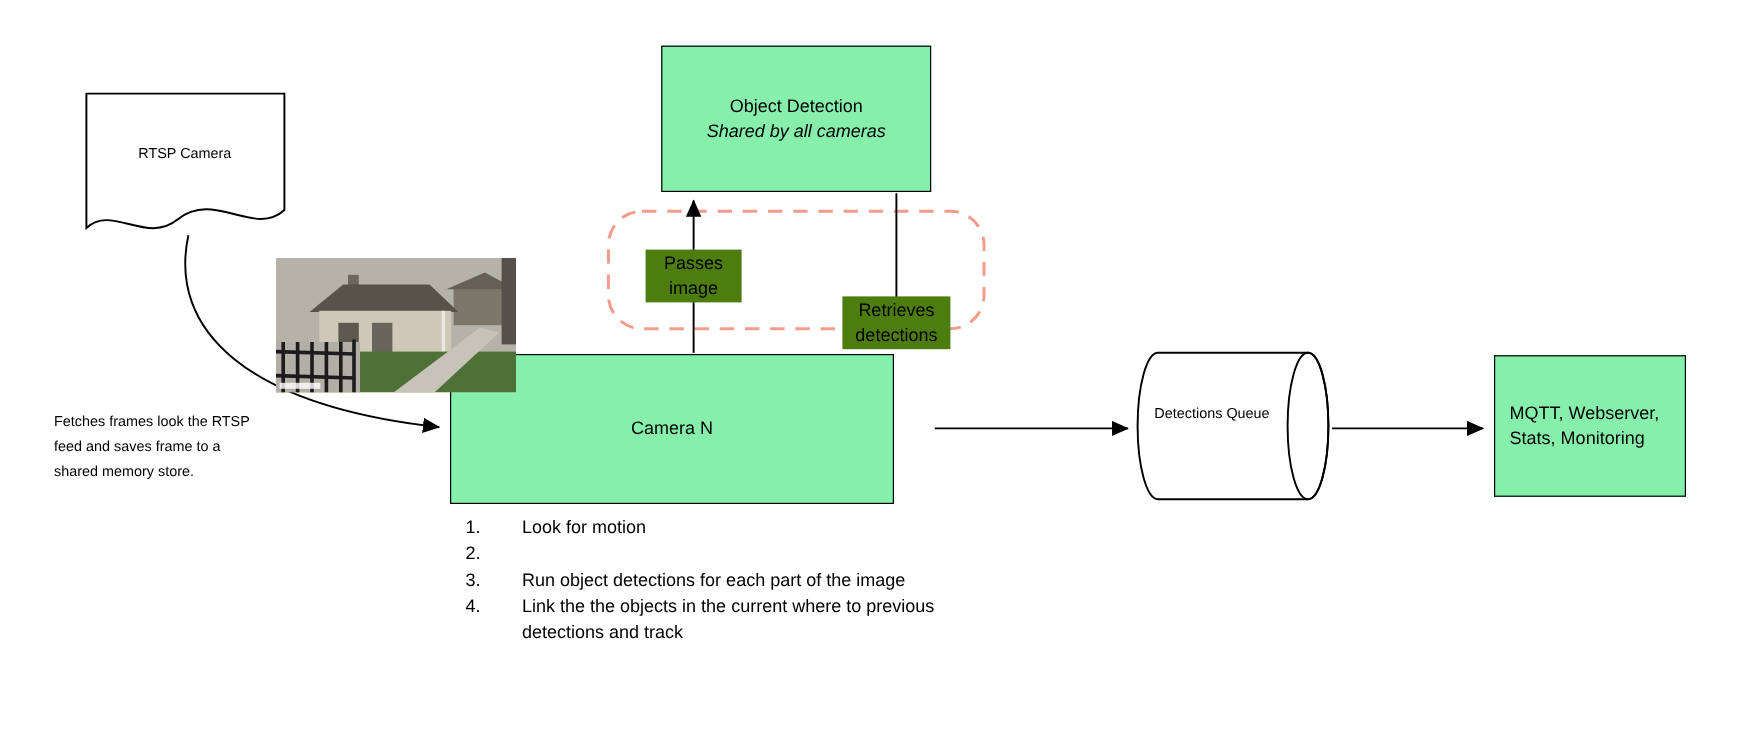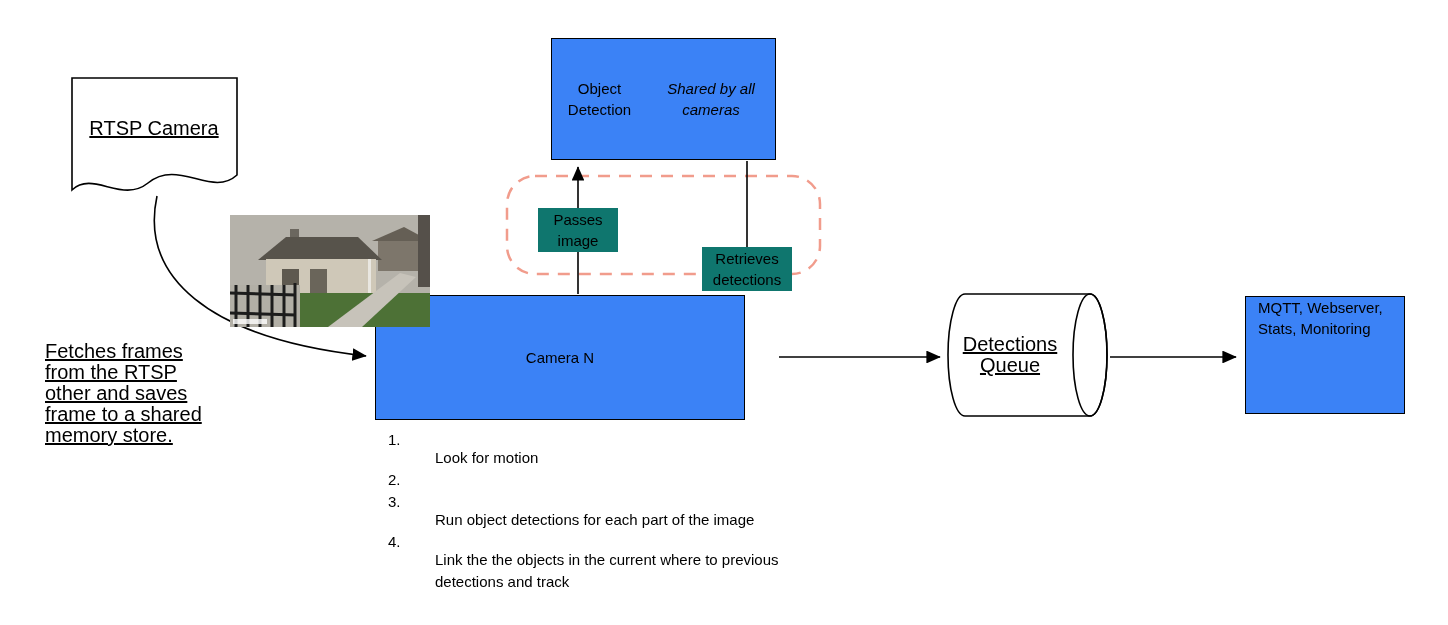--- a/index.html
+++ b/index.html
@@ -4,36 +4,36 @@
 <style>
   * { margin:0; padding:0; box-sizing:border-box; }
   html,body { background:#ffffff; }
   .canvas {
     position:relative; width:1448px; height:625px; background:#ffffff;
     font-family:"Liberation Sans", sans-serif; color:#000; overflow:hidden;
   }
   svg.overlay { position:absolute; left:0; top:0; z-index:1; }
 
   .node {
-    position:absolute; background:#3b82f6; border:1.5px solid #000000; z-index:2;
-    display:flex; flex-direction:row; align-items:center; justify-content:center;
+    position:absolute; background:#86efac; border:1.5px solid #000000; z-index:2;
+    display:flex; flex-direction:column; align-items:center; justify-content:center;
     font-size:15px; line-height:21px; text-align:center;
   }
-  .label { position:absolute; font-size:20px; line-height:21px; z-index:2;text-decoration:underline; }
+  .label { position:absolute; font-size:12px; line-height:21px; z-index:2; }
   .edge-label {
-    position:absolute; z-index:2; background:#0f766e; text-align:center;
+    position:absolute; z-index:2; background:#4d7c0f; text-align:center;
     font-size:15px; line-height:21px; padding:1px 2px;
   }
   .bold { font-weight:bold; }
   .italic { font-style:italic; }
 
   .steps { position:absolute; left:380px; top:429px; width:404px; z-index:2; font-size:15px; line-height:22px; }
   .step { display:flex; }
   .step-num { width:55px; padding-left:8px; flex:none; }
-  .step-text { flex:1;margin-top:18px; }
+  .step-text { flex:1; }
 
   .photo { position:absolute; left:230px; top:215px; width:200px; height:112px; z-index:3; }
 
   .outputs-box { text-align:left; align-items:flex-start; padding:0 12px; justify-content:center; }
 </style>
 </head>
 <body>
 
 <div class="canvas">
 
@@ -57,21 +57,21 @@
     <line x1="779" y1="357" x2="940" y2="357" stroke="#000000" stroke-width="1.6" marker-end="url(#arrowhead)"></line>
 
     <path d="M 965 294 H 1090 A 17 61 0 0 1 1090 416 H 965 A 17 61 0 0 1 965 294 Z" fill="#ffffff" stroke="#000000" stroke-width="1.6"></path>
     <ellipse cx="1090" cy="355" rx="17" ry="61" fill="none" stroke="#000000" stroke-width="1.6"></ellipse>
 
     <line x1="1110" y1="357" x2="1236" y2="357" stroke="#000000" stroke-width="1.6" marker-end="url(#arrowhead)"></line>
   </svg>
 
   <div class="label" style="left:88px; top:118px; width:132px; text-align:center;">RTSP Camera</div>
 
-  <div class="label" style="left:45px; top:341px; width:178px;">Fetches frames from the RTSP other and saves frame to a shared memory store.</div>
+  <div class="label" style="left:45px; top:341px; width:178px;">Fetches frames look the RTSP feed and saves frame to a shared memory store.</div>
 
   <svg class="photo" viewBox="0 0 200 112" preserveAspectRatio="none">
     <rect width="200" height="112" fill="#b5b2aa"></rect>
     <rect x="148" y="24" width="52" height="32" fill="#7d766b"></rect>
     <polygon points="142,26 174,12 200,26" fill="#655f55"></polygon>
     <rect x="60" y="14" width="9" height="16" fill="#6b675f"></rect>
     <polygon points="28,45 56,22 128,22 152,45" fill="#57534b"></polygon>
     <rect x="36" y="44" width="110" height="37" fill="#cfc8b8"></rect>
     <rect x="52" y="54" width="17" height="27" fill="#5e594f"></rect>
     <rect x="80" y="54" width="17" height="27" fill="#6a655a"></rect>

